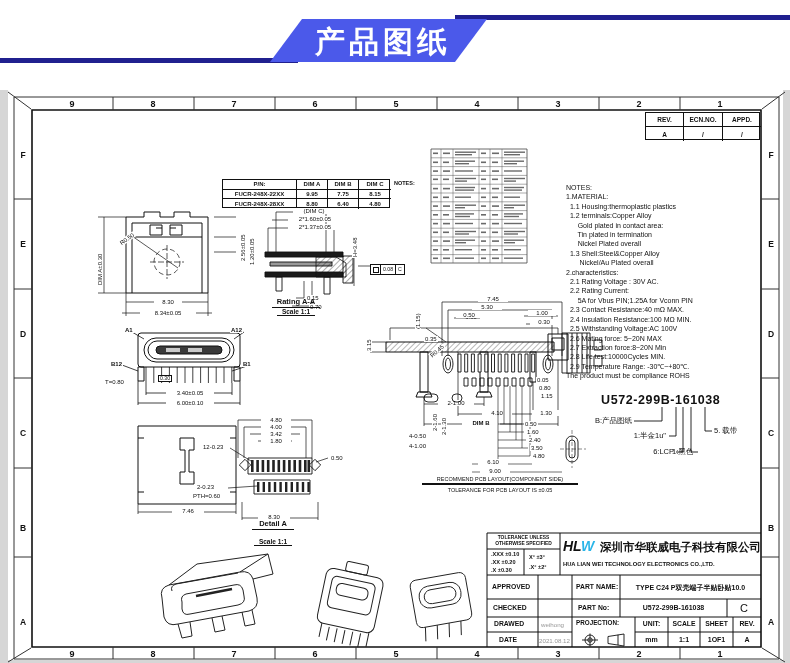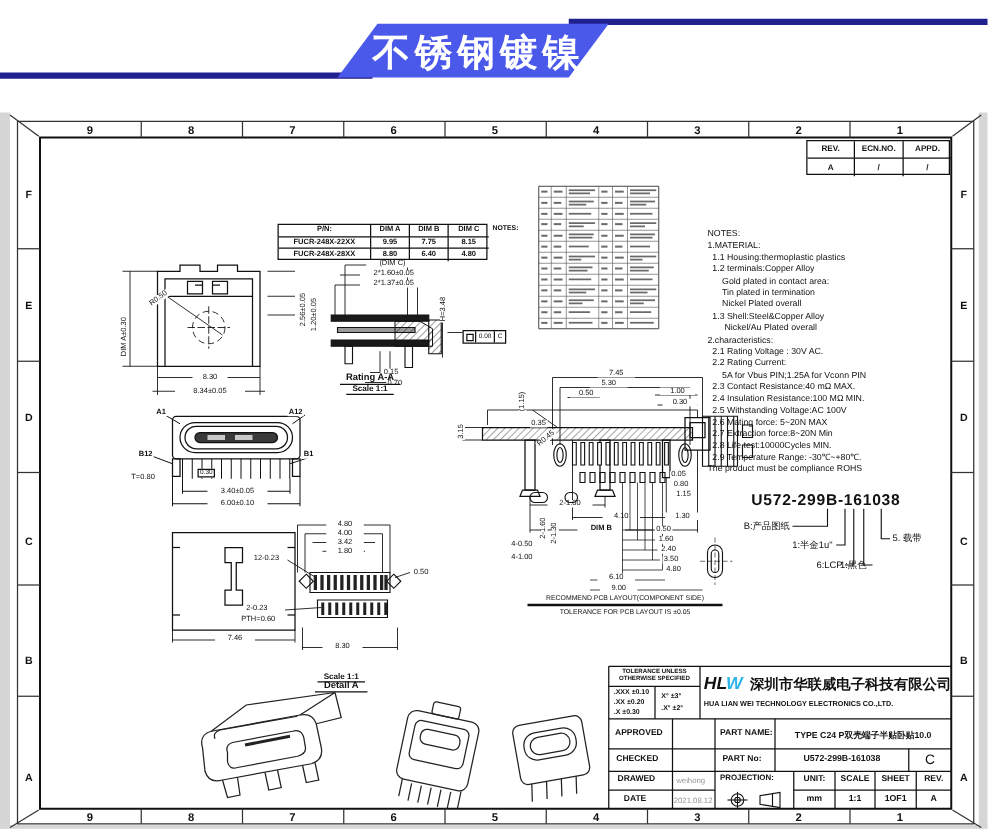--- a/index.html
+++ b/index.html
@@ -65,21 +65,21 @@
 
 <div class="edge" style="left:0;top:90px;width:8px;height:573px;"></div>
 <div class="edge" style="left:783px;top:90px;width:7px;height:573px;"></div>
 <div class="edge" style="left:0;top:660px;width:790px;height:3px;"></div>
 
 <svg width="790" height="72" style="left:0;top:0;">
   <rect x="455" y="15" width="335" height="5" fill="#20208f"></rect>
   <rect x="0" y="58" width="298" height="5" fill="#20208f"></rect>
   <polygon points="302,19 487,19 455,62 270,62" fill="#4b59ea"></polygon>
 </svg>
-<div class="banner-title">不锈钢镀镍</div>
+<div class="banner-title">产品图纸</div>
 
 <svg width="790" height="663" style="left:0;top:0;">
   <rect x="14" y="97" width="765" height="562" fill="none" stroke="#333" stroke-width="1"></rect>
   <rect x="32" y="110" width="729" height="537" fill="none" stroke="#111" stroke-width="1.6"></rect>
   <g stroke="#333" stroke-width="1">
     <line x1="8" y1="92" x2="31" y2="109"></line>
       <line x1="785" y1="92" x2="762" y2="109"></line>
     <line x1="8" y1="662" x2="31" y2="648"></line>
       <line x1="785" y1="662" x2="762" y2="648"></line>
     <line x1="113" y1="97" x2="113" y2="110"></line>
@@ -585,21 +585,21 @@
 </svg>
 <span class="dim c" style="left:261px;top:417px;width:28px;">4.80</span>
 <span class="dim c" style="left:261px;top:424px;width:28px;">4.00</span>
 <span class="dim c" style="left:261px;top:431px;width:28px;">3.42</span>
 <span class="dim c" style="left:261px;top:438px;width:28px;">1.80</span>
 <span class="dim" style="left:202px;top:444px;">12-0.23</span>
 <span class="dim" style="left:330px;top:455px;">0.50</span>
 <span class="dim" style="left:196px;top:484px;">2-0.23</span>
 <span class="dim" style="left:192px;top:493px;">PTH=0.60</span>
 <span class="dim c" style="left:258px;top:514px;width:30px;">8.30</span>
-<span class="cap" style="left:252px;top:544px;width:42px;">Detail A</span>
+<span class="cap" style="left:252px;top:520px;width:42px;">Detail A</span>
 <span class="cap2" style="left:254px;top:538px;width:38px;">Scale 1:1</span>
 
 <svg width="178" height="186" style="left:412px;top:294px;">
   <g stroke="#111" stroke-width="0.7" fill="none">
     <line x1="30" y1="8" x2="150" y2="8"></line>
       <line x1="36" y1="16" x2="140" y2="16"></line>
     <line x1="42" y1="24" x2="68" y2="24"></line>
       <line x1="112" y1="22" x2="146" y2="22"></line>
     <line x1="114" y1="30" x2="146" y2="30"></line>
     <line x1="30" y1="8" x2="30" y2="62"></line>

